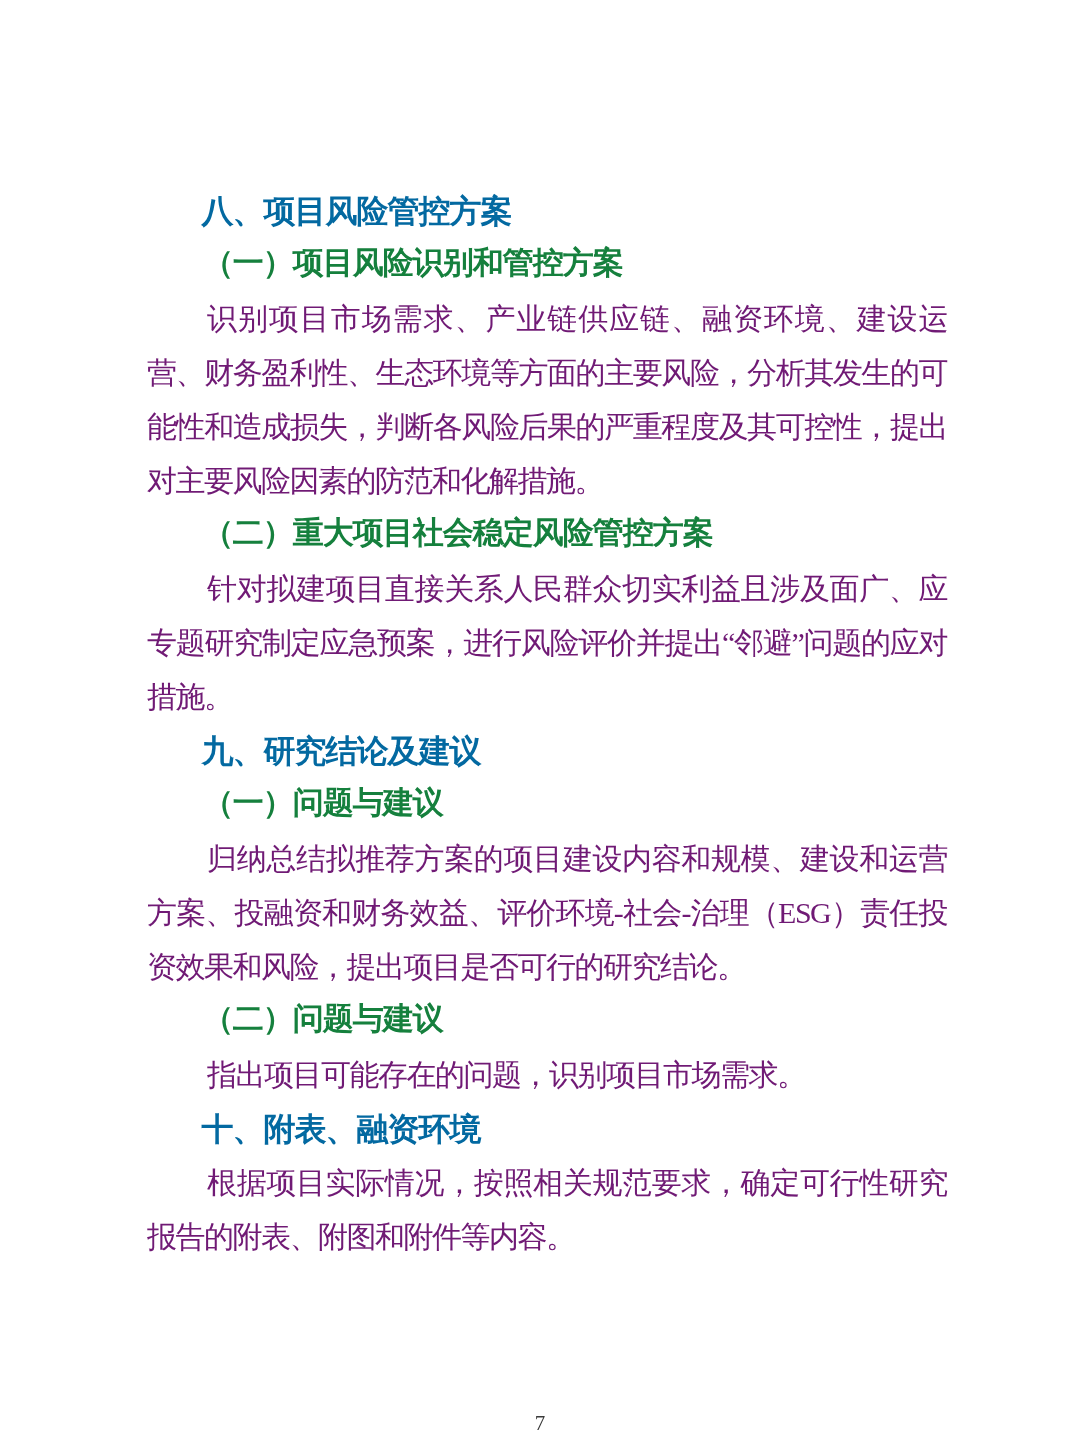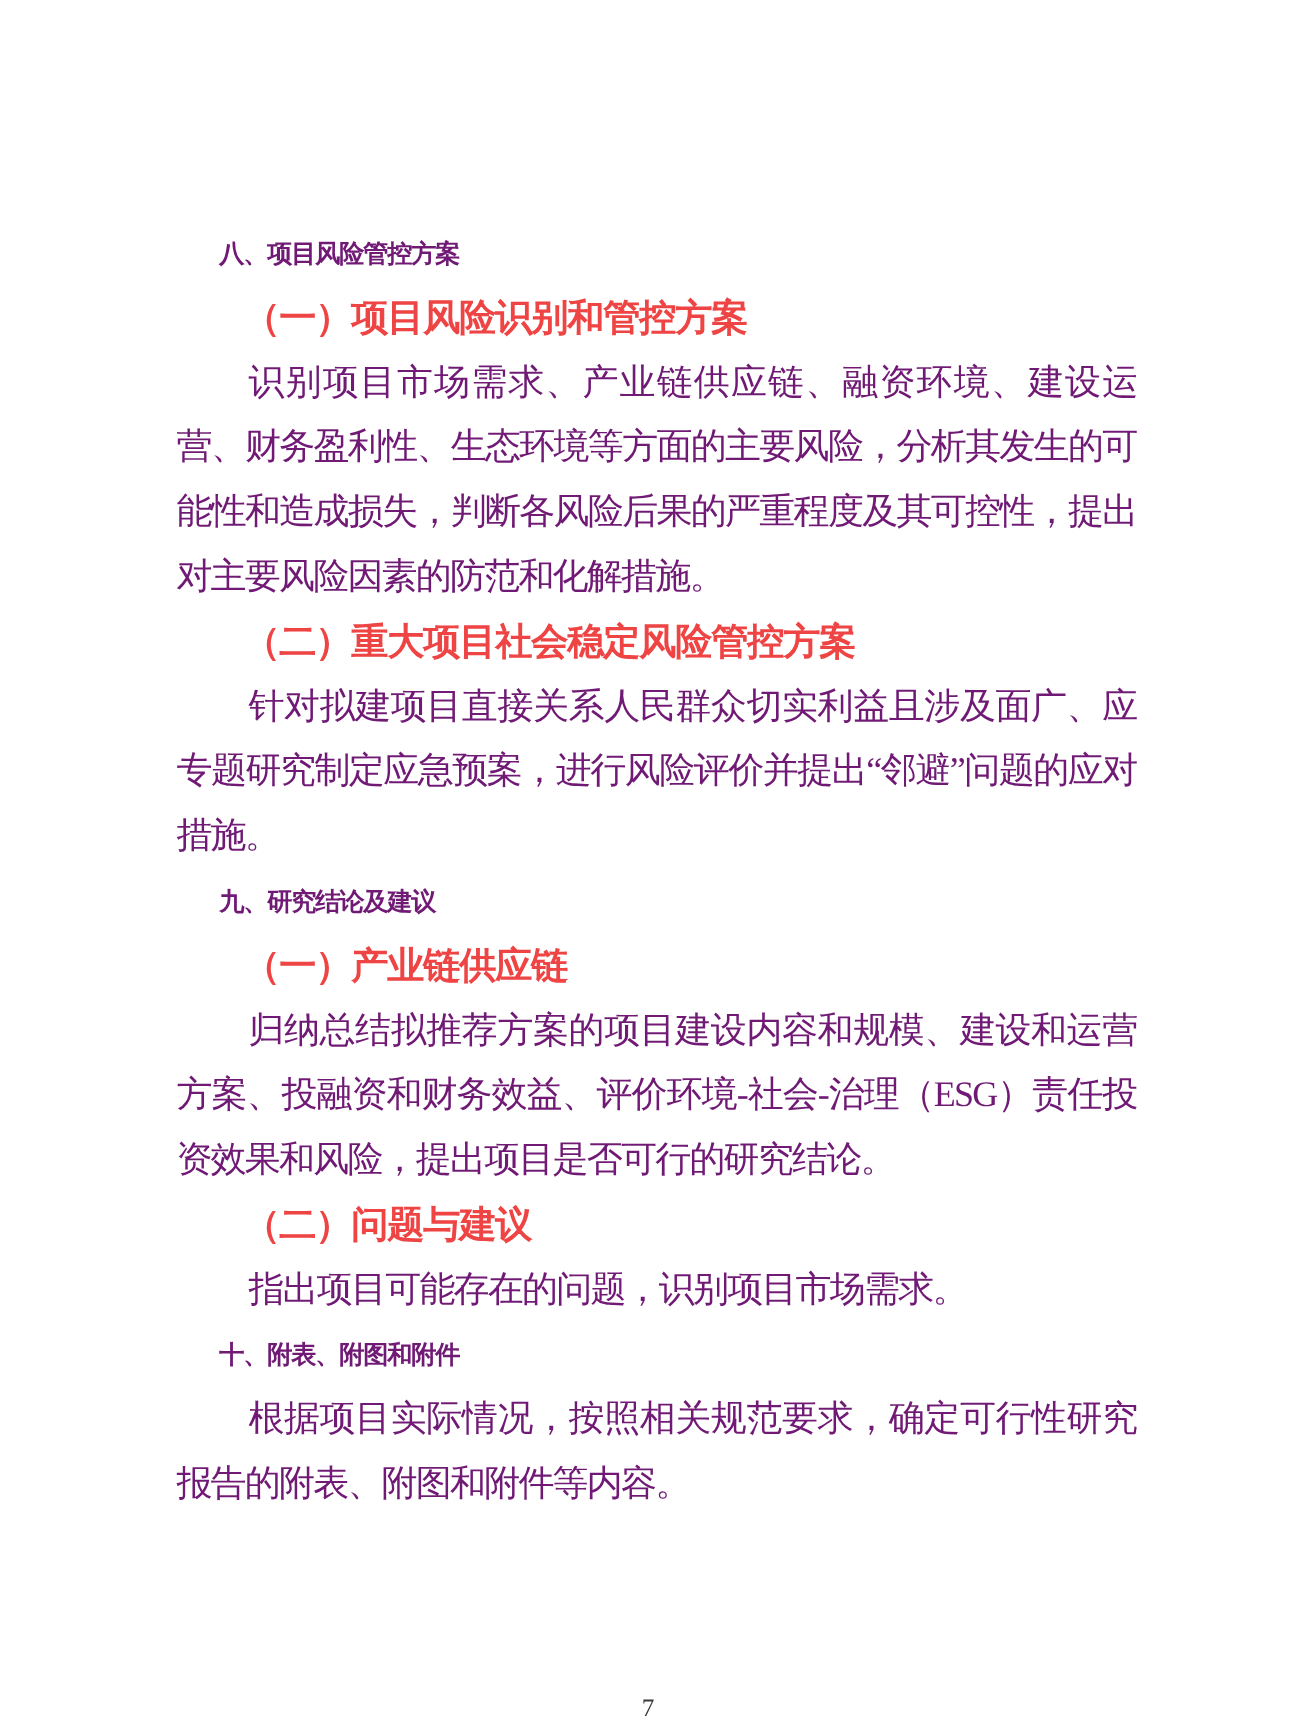--- a/index.html
+++ b/index.html
@@ -21,34 +21,34 @@
   .content {
     position: absolute;
     left: 147px;
     top: 184px;
     width: 800px;
     color: #2b2b2b;
   }
   .heading {
     font-family: Liberation Serif, serif;
     font-weight: 700;
-    font-size: 21px;
+    font-size: 32px;
     line-height: 54px;
     letter-spacing: -1px;
-    color: #701a75;
+    color: #0369a1;
     text-indent: 1.7em;
     white-space: nowrap;
   }
   .subheading {
-    font-family: Liberation Serif, serif;
+    font-family: Liberation Mono, monospace;
     font-weight: 700;
     font-size: 31px;
     line-height: 54px;
     letter-spacing: -1px;
-    color: #ef4444;
+    color: #15803d;
     text-indent: 1.8em;
     white-space: nowrap;
   }
   .paragraph {
     font-family: "Liberation Serif", "DejaVu Serif", serif;
     font-size: 30px;
     line-height: 54px;
     letter-spacing: -1.5px;
     text-align: justify;
     text-indent: 2em;
@@ -69,21 +69,21 @@
 <body>
 
 <div class="page">
   <div class="content">
     <h2 class="heading">八、项目风险管控方案</h2>
     <h3 class="subheading">（一）项目风险识别和管控方案</h3>
     <p class="paragraph">识别项目市场需求、产业链供应链、融资环境、建设运营、财务盈利性、生态环境等方面的主要风险，分析其发生的可能性和造成损失，判断各风险后果的严重程度及其可控性，提出对主要风险因素的防范和化解措施。</p>
     <h3 class="subheading">（二）重大项目社会稳定风险管控方案</h3>
     <p class="paragraph">针对拟建项目直接关系人民群众切实利益且涉及面广、应专题研究制定应急预案，进行风险评价并提出“邻避”问题的应对措施。</p>
     <h2 class="heading">九、研究结论及建议</h2>
-    <h3 class="subheading">（一）产业链供应链</h3>
+    <h3 class="subheading">（一）问题与建议</h3>
     <p class="paragraph">归纳总结拟推荐方案的项目建设内容和规模、建设和运营方案、投融资和财务效益、评价环境-社会-治理（ESG）责任投资效果和风险，提出项目是否可行的研究结论。</p>
     <h3 class="subheading">（二）问题与建议</h3>
     <p class="paragraph">指出项目可能存在的问题，识别项目市场需求。</p>
-    <h2 class="heading">十、附表、附图和附件</h2>
+    <h2 class="heading">十、附表、融资环境</h2>
     <p class="paragraph">根据项目实际情况，按照相关规范要求，确定可行性研究报告的附表、附图和附件等内容。</p>
   </div>
   <div class="page-number">7</div>
 </div>
 
 </body></html>

